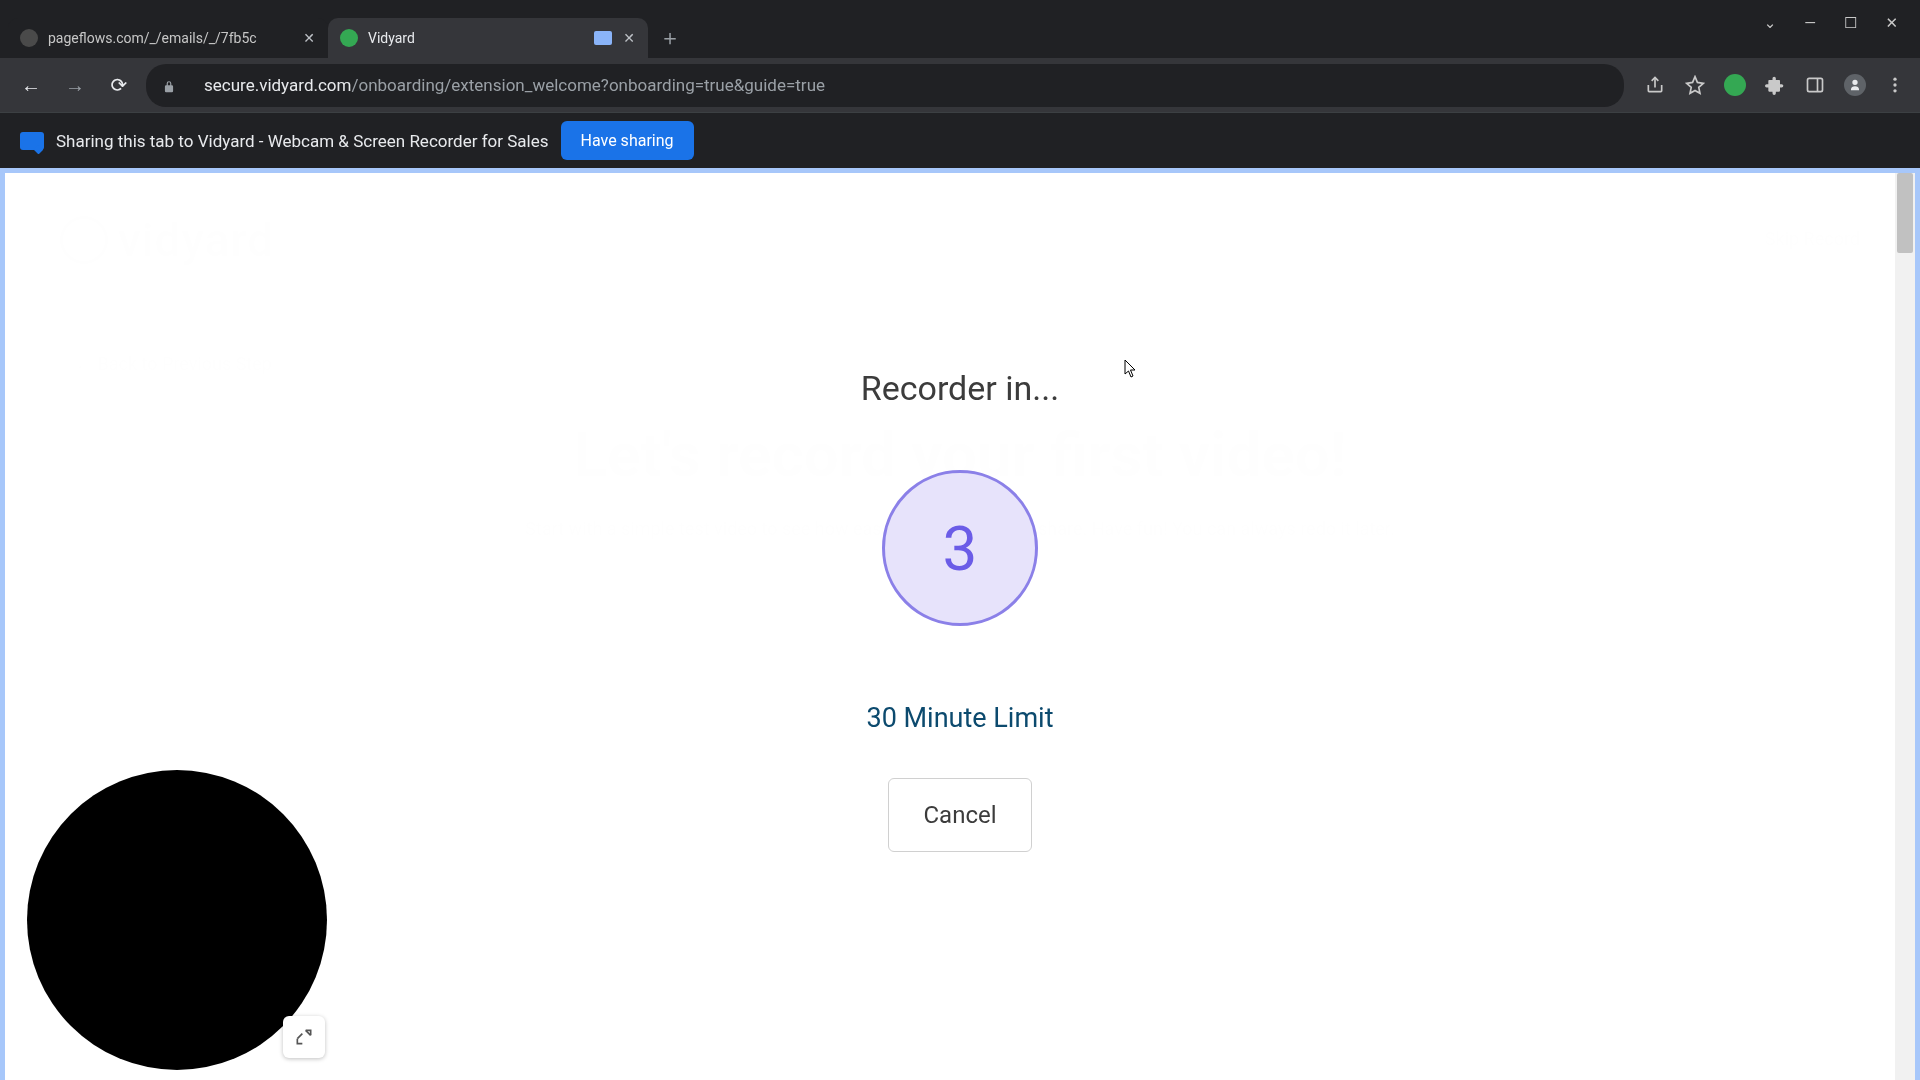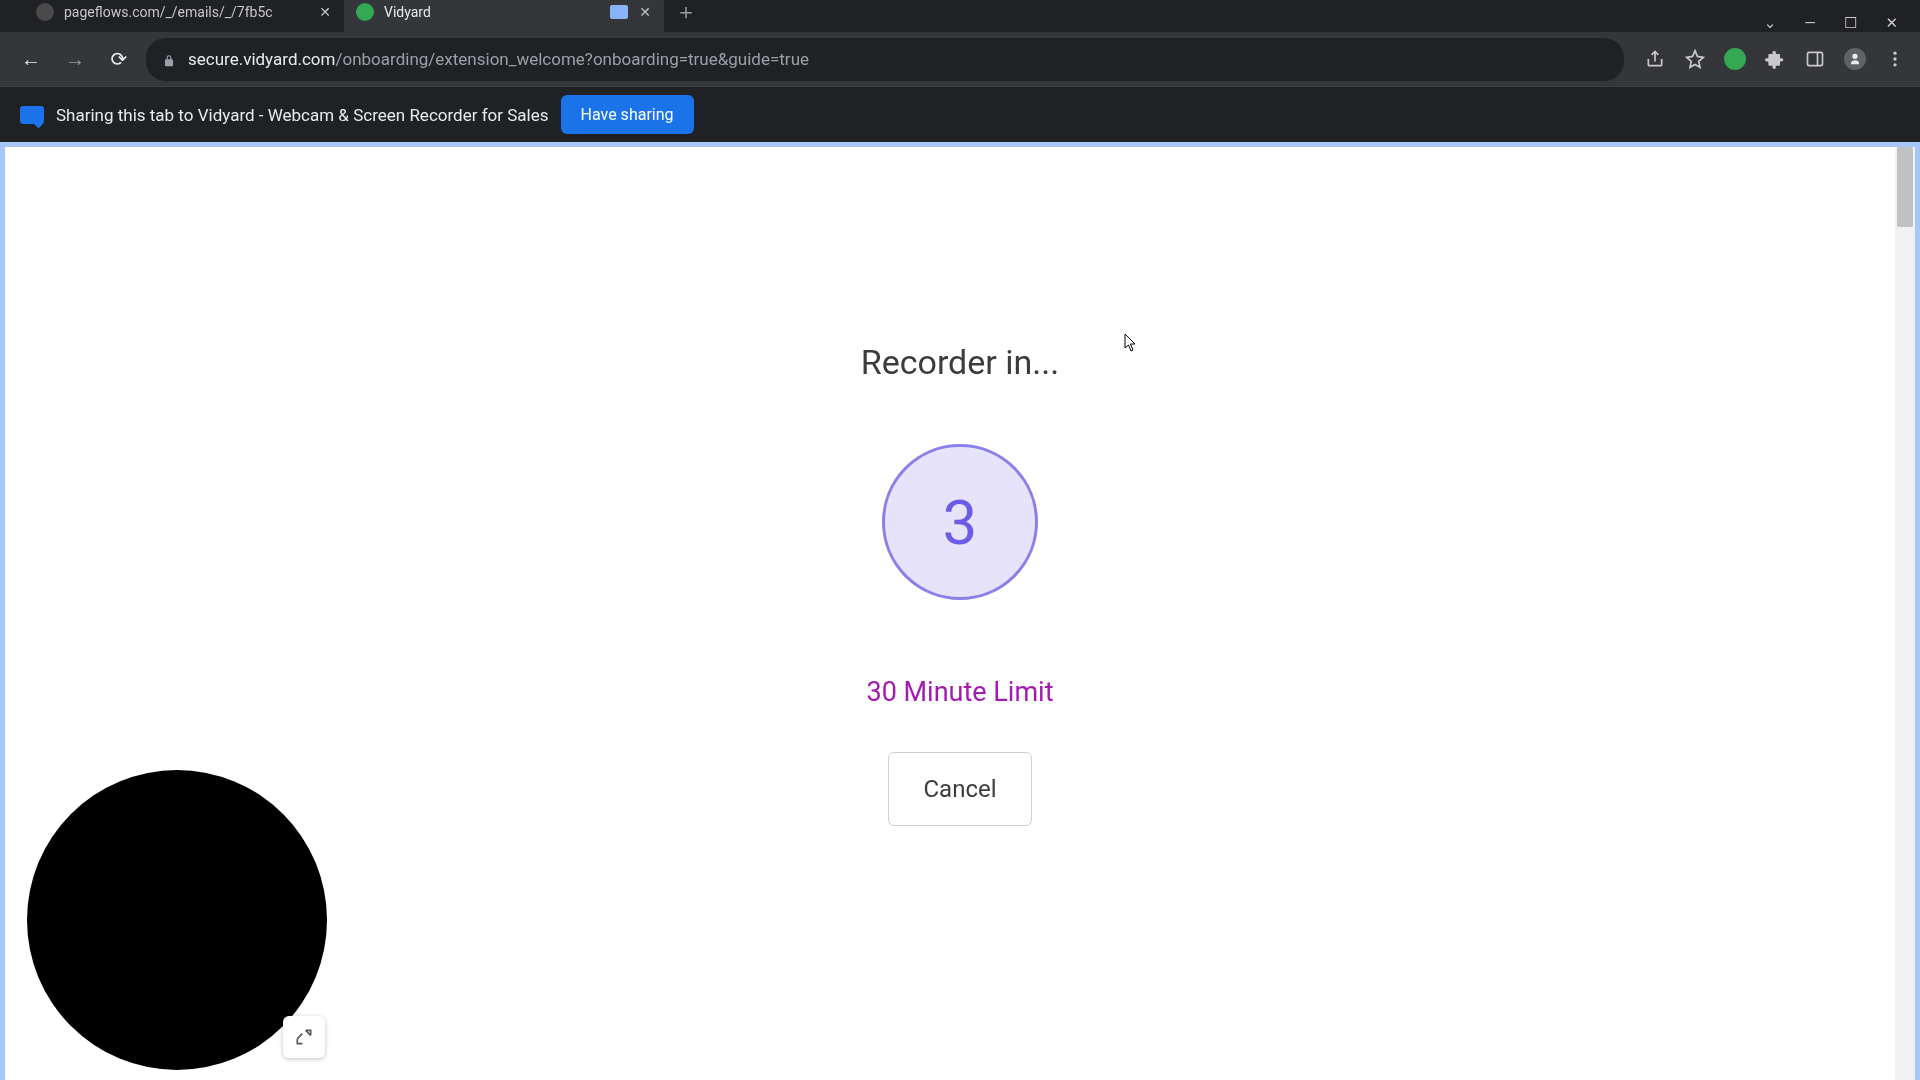--- a/index.html
+++ b/index.html
@@ -1,37 +1,37 @@
 <!DOCTYPE html>
 <html><head>
 <meta charset="utf-8">
 <style>
 * { margin: 0; padding: 0; box-sizing: border-box; font-family: -apple-system, BlinkMacSystemFont, "Segoe UI", Roboto, sans-serif; }
 html, body { width: 1920px; height: 1080px; overflow: hidden; background: #000; }
 
 
 .browser { width: 100%; height: 100%; display: flex; flex-direction: column; background: #202124; }
 
-.tab-strip { height: 32px; background: #202124; display: flex; align-items: flex-end; padding-left: 24px; }
+.tab-strip { height: 58px; background: #202124; display: flex; align-items: flex-end; padding-left: 8px; }
 .tab { height: 40px; width: 320px; display: flex; align-items: center; padding: 0 12px; gap: 10px; color: #c7c7c7; font-size: 14px; border-radius: 10px 10px 0 0; position: relative; }
 .tab.inactive { background: #202124; }
 .tab.active { background: #35363a; color: #e8eaed; }
 .tab .favicon { width: 18px; height: 18px; border-radius: 50%; flex: 0 0 auto; }
 .tab .title { flex: 1 1 auto; white-space: nowrap; overflow: hidden; text-overflow: ellipsis; }
 .tab .cast-indicator { width: 18px; height: 14px; background: #8ab4f8; border-radius: 2px; flex: 0 0 auto; }
 .tab .close { width: 14px; height: 14px; color: #bdc1c6; font-size: 14px; line-height: 14px; text-align: center; cursor: pointer; flex: 0 0 auto; }
 .new-tab { width: 32px; height: 32px; color: #9aa0a6; font-size: 22px; display: flex; align-items: center; justify-content: center; border-radius: 50%; margin-left: 6px; margin-bottom: 4px; cursor: pointer; }
 
 .window-controls { position: absolute; top: 0; right: 0; height: 46px; display: flex; align-items: center; gap: 28px; padding: 0 22px; color: #c9c9c9; }
 .window-controls span { font-size: 15px; cursor: pointer; }
 
 .addr-row { height: 54px; background: #35363a; display: flex; align-items: center; padding: 0 14px; gap: 10px; }
 .nav-btn { width: 34px; height: 34px; display: flex; align-items: center; justify-content: center; color: #9aa0a6; font-size: 20px; border-radius: 50%; cursor: pointer; }
 .nav-btn.enabled { color: #e8eaed; }
-.omnibox { flex: 1; height: 43px; background: #202124; border-radius: 20px; display: flex; align-items: center; padding: 0 16px; gap: 12px; color: #9aa0a6; font-size: 17px; }
+.omnibox { flex: 1; height: 43px; background: #202124; border-radius: 20px; display: flex; align-items: center; padding: 0 16px; gap: 28px; color: #9aa0a6; font-size: 17px; }
 .omnibox .lock { width: 14px; height: 14px; color: #9aa0a6; }
 .omnibox .url { color: #e8eaed; white-space: nowrap; }
 .omnibox .url .muted { color: #9aa0a6; }
 .toolbar-icons { display: flex; align-items: center; gap: 18px; color: #c9c9c9; margin-left: 10px; }
 .toolbar-icons .ico { width: 22px; height: 22px; display: flex; align-items: center; justify-content: center; cursor: pointer; }
 .ext-badge { width: 22px; height: 22px; border-radius: 50%; background: #34a853; }
 .avatar { width: 26px; height: 26px; border-radius: 50%; background: #5f6368; display: flex; align-items: center; justify-content: center; }
 .avatar svg { width: 16px; height: 16px; fill: #e8eaed; }
 
 
@@ -56,21 +56,21 @@
 .under .sub { position: absolute; top: 345px; left: 0; right: 0; text-align: center; font-size: 18px; color: #202124; }
 .under .cards { position: absolute; top: 400px; left: 120px; right: 120px; height: 340px; display: flex; gap: 60px; }
 .under .card { flex: 1; background: #e0e0e0; border-radius: 10px; }
 .under .recbar { position: absolute; bottom: 20px; left: 380px; right: 60px; height: 46px; background: #d0d0d0; border-radius: 8px; }
 
 
 .overlay { position: absolute; inset: 0; display: flex; flex-direction: column; align-items: center; background: rgba(255,255,255,0.92); padding-top: 195px; }
 .overlay .heading { font-size: 34px; color: #3c3c3c; font-weight: 400; }
 .count-circle { margin-top: 62px; width: 156px; height: 156px; border-radius: 50%; border: 3px solid #8b80e8; background: #e7e3fb; display: flex; align-items: center; justify-content: center; }
 .count-circle .num { font-size: 62px; color: #6b5ce7; font-weight: 400; }
-.limit { margin-top: 76px; font-size: 27px; color: #a21caf; }
+.limit { margin-top: 76px; font-size: 27px; color: #0c4a6e; }
 .cancel-btn { margin-top: 44px; background: #fff; border: 1px solid #d0d0d0; padding: 22px 34px; font-size: 24px; color: #3c3c3c; border-radius: 6px; cursor: pointer; }
 
 
 .webcam { position: absolute; left: 22px; bottom: 10px; width: 300px; height: 300px; border-radius: 50%; background: #000; }
 .expand { position: absolute; left: 278px; bottom: 22px; width: 42px; height: 42px; background: #fff; border-radius: 6px; box-shadow: 0 1px 4px rgba(0,0,0,0.25); display: flex; align-items: center; justify-content: center; cursor: pointer; color: #555; }
 
 
 .vscroll { position: absolute; top: 0; right: 0; width: 20px; bottom: 0; background: #f1f1f1; }
 .vscroll .thumb { position: absolute; top: 0; left: 2px; right: 2px; height: 80px; background: #c1c1c1; border-radius: 2px; }
 

